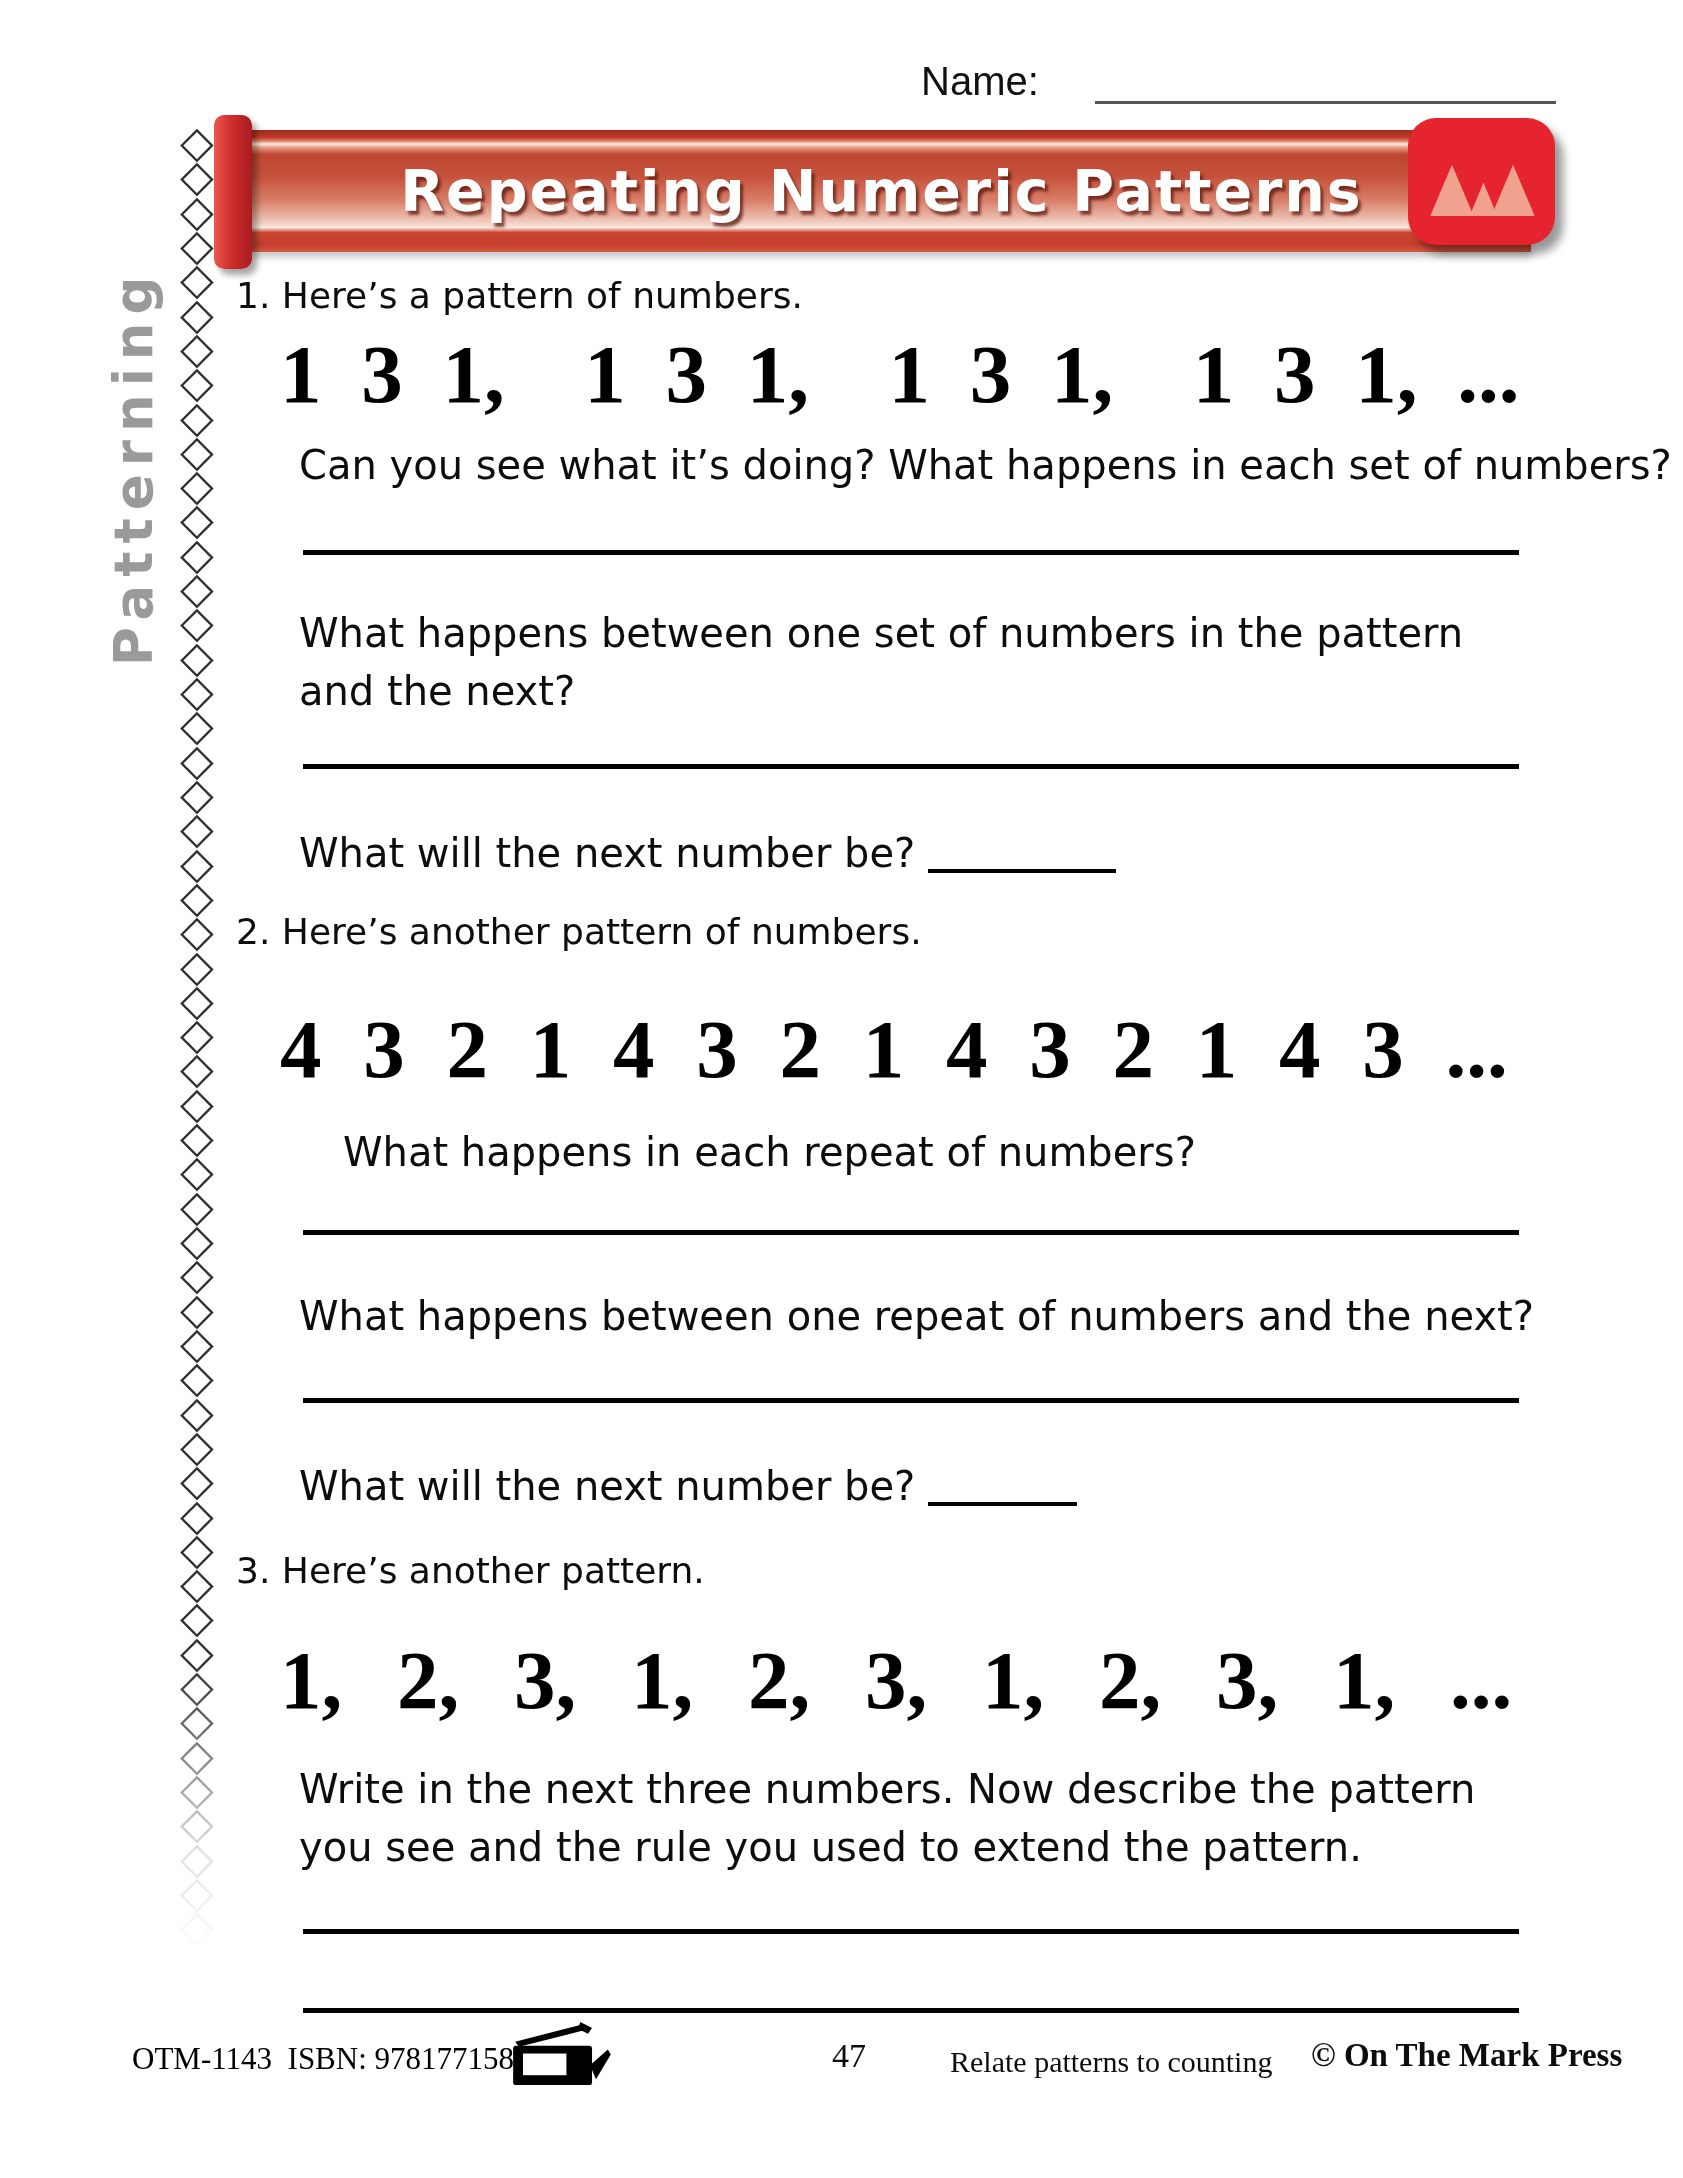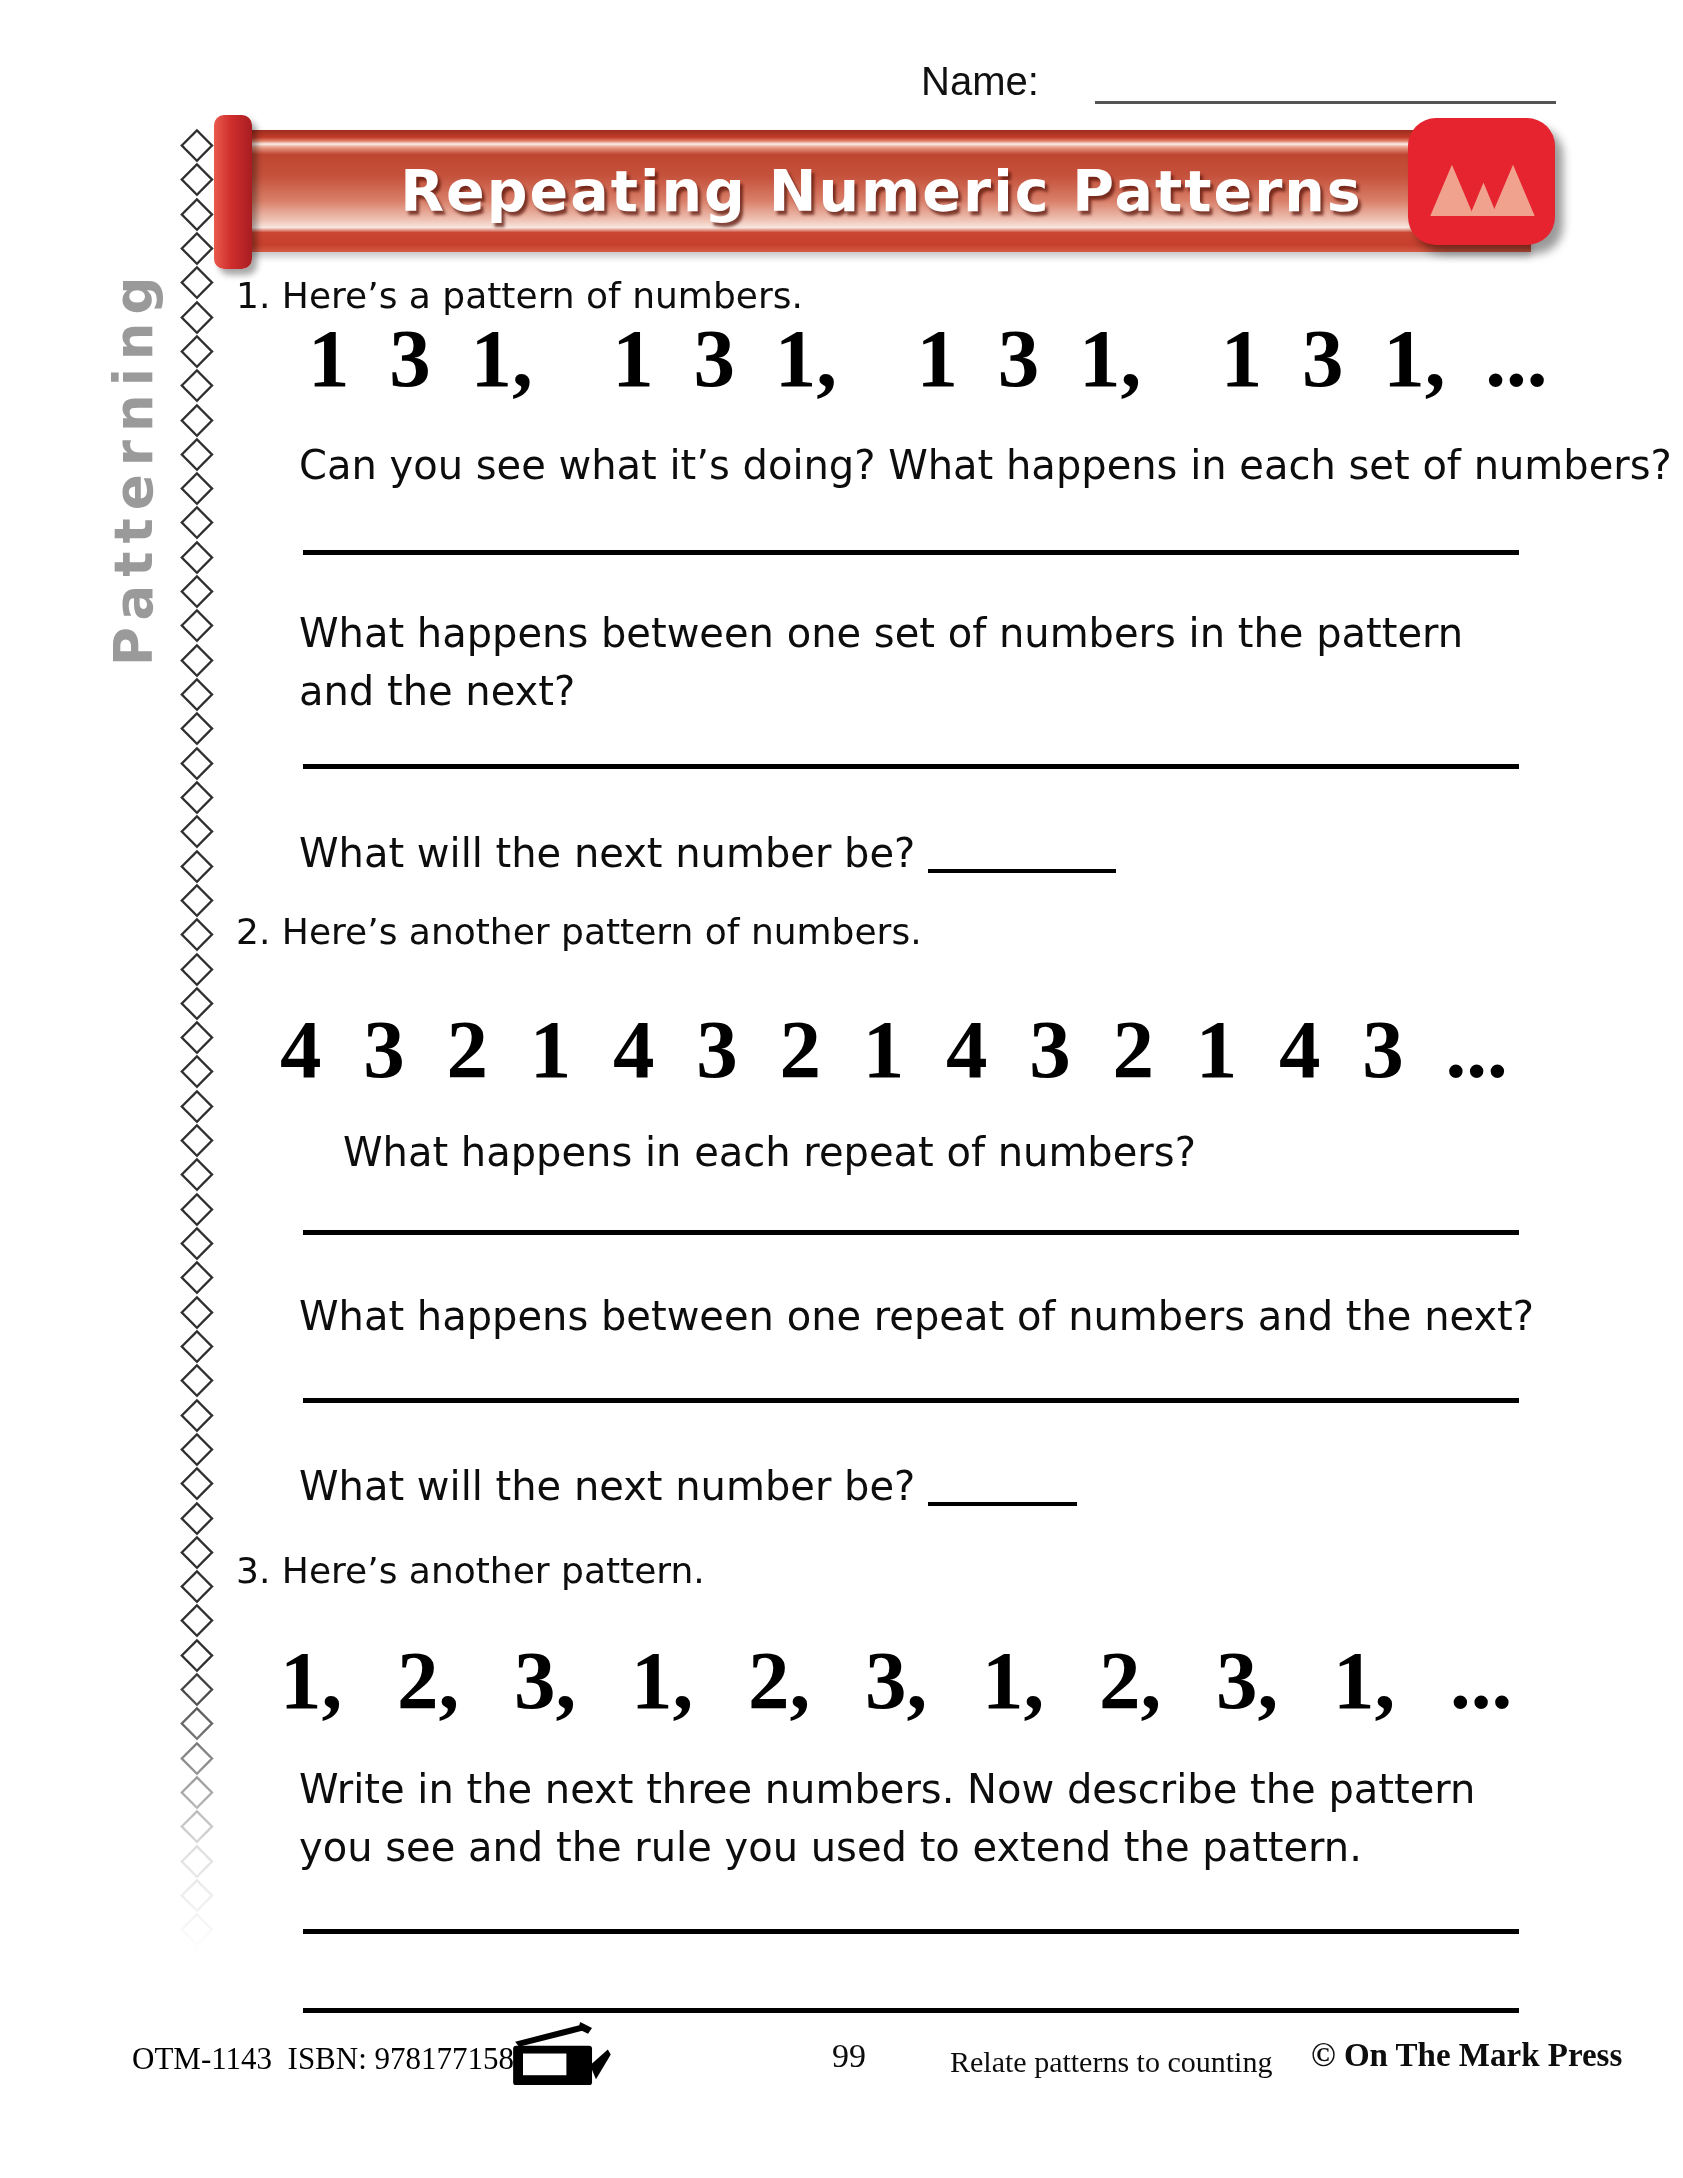--- a/index.html
+++ b/index.html
@@ -138,21 +138,21 @@
   </div>
   <div class="badge">
     <svg width="111" height="67" viewBox="0 0 112 68">
       <polygon points="4,62 26,10 48,62" fill="#f1a28f"></polygon>
       <polygon points="44,62 58,28 72,62" fill="#f1a28f"></polygon>
       <polygon points="66,62 88,10 110,62" fill="#f1a28f"></polygon>
     </svg>
   </div>
 
   <div class="q-header" style="left:236px;top:275px;"><span>1.</span> <span>Here’s a pattern of numbers.</span></div>
-  <div class="pattern p1" style="left:280px;top:317px;margin-left:28px;">1 3 1,  1 3 1,  1 3 1,  1 3 1, ...</div>
+  <div class="pattern p1" style="left:280px;top:333px;">1 3 1,  1 3 1,  1 3 1,  1 3 1, ...</div>
   <div class="prompt" style="left:299px;top:436px;">Can you see what it’s doing? What happens in each set of numbers?</div>
   <div class="answer-line" style="top:550px;"></div>
   <div class="prompt" style="left:299px;top:604px;width:1198px;">What happens between one set of numbers in the pattern and the next?</div>
   <div class="answer-line" style="top:764px;"></div>
   <div class="prompt" style="left:299px;top:824px;"><span>What will the next number be?</span> <span class="blank blank-q1"></span></div>
 
   <div class="q-header" style="left:236px;top:911px;"><span>2.</span> <span>Here’s another pattern of numbers.</span></div>
   <div class="pattern p2" style="left:280px;top:1008px;">4 3 2 1 4 3 2 1 4 3 2 1 4 3 ...</div>
   <div class="prompt" style="left:299px;top:1123px;margin-left:44px;">What happens in each repeat of numbers?</div>
   <div class="answer-line" style="top:1230px;"></div>
@@ -169,18 +169,18 @@
   <div class="footer-code">OTM-1143  ISBN: 9781771583176</div>
   <div class="footer-icon">
     <svg width="107" height="71" viewBox="0 0 108 72">
       <polygon points="10,22 80,4 82,10 14,27" fill="#000"></polygon>
       <polygon points="76,2 88,8 84,14 74,9" fill="#000"></polygon>
       <rect x="8" y="26" width="80" height="40" rx="3" fill="#000"></rect>
       <rect x="18" y="34" width="44" height="22" fill="#fff"></rect>
       <polygon points="86,46 104,30 107,35 92,60" fill="#000"></polygon>
     </svg>
   </div>
-  <div class="footer-page">99</div>
+  <div class="footer-page">47</div>
   <div class="footer-tagline">Relate patterns to counting</div>
   <div class="footer-copy">© On The Mark Press</div>
 
 </div>
 
 
 </body></html>

